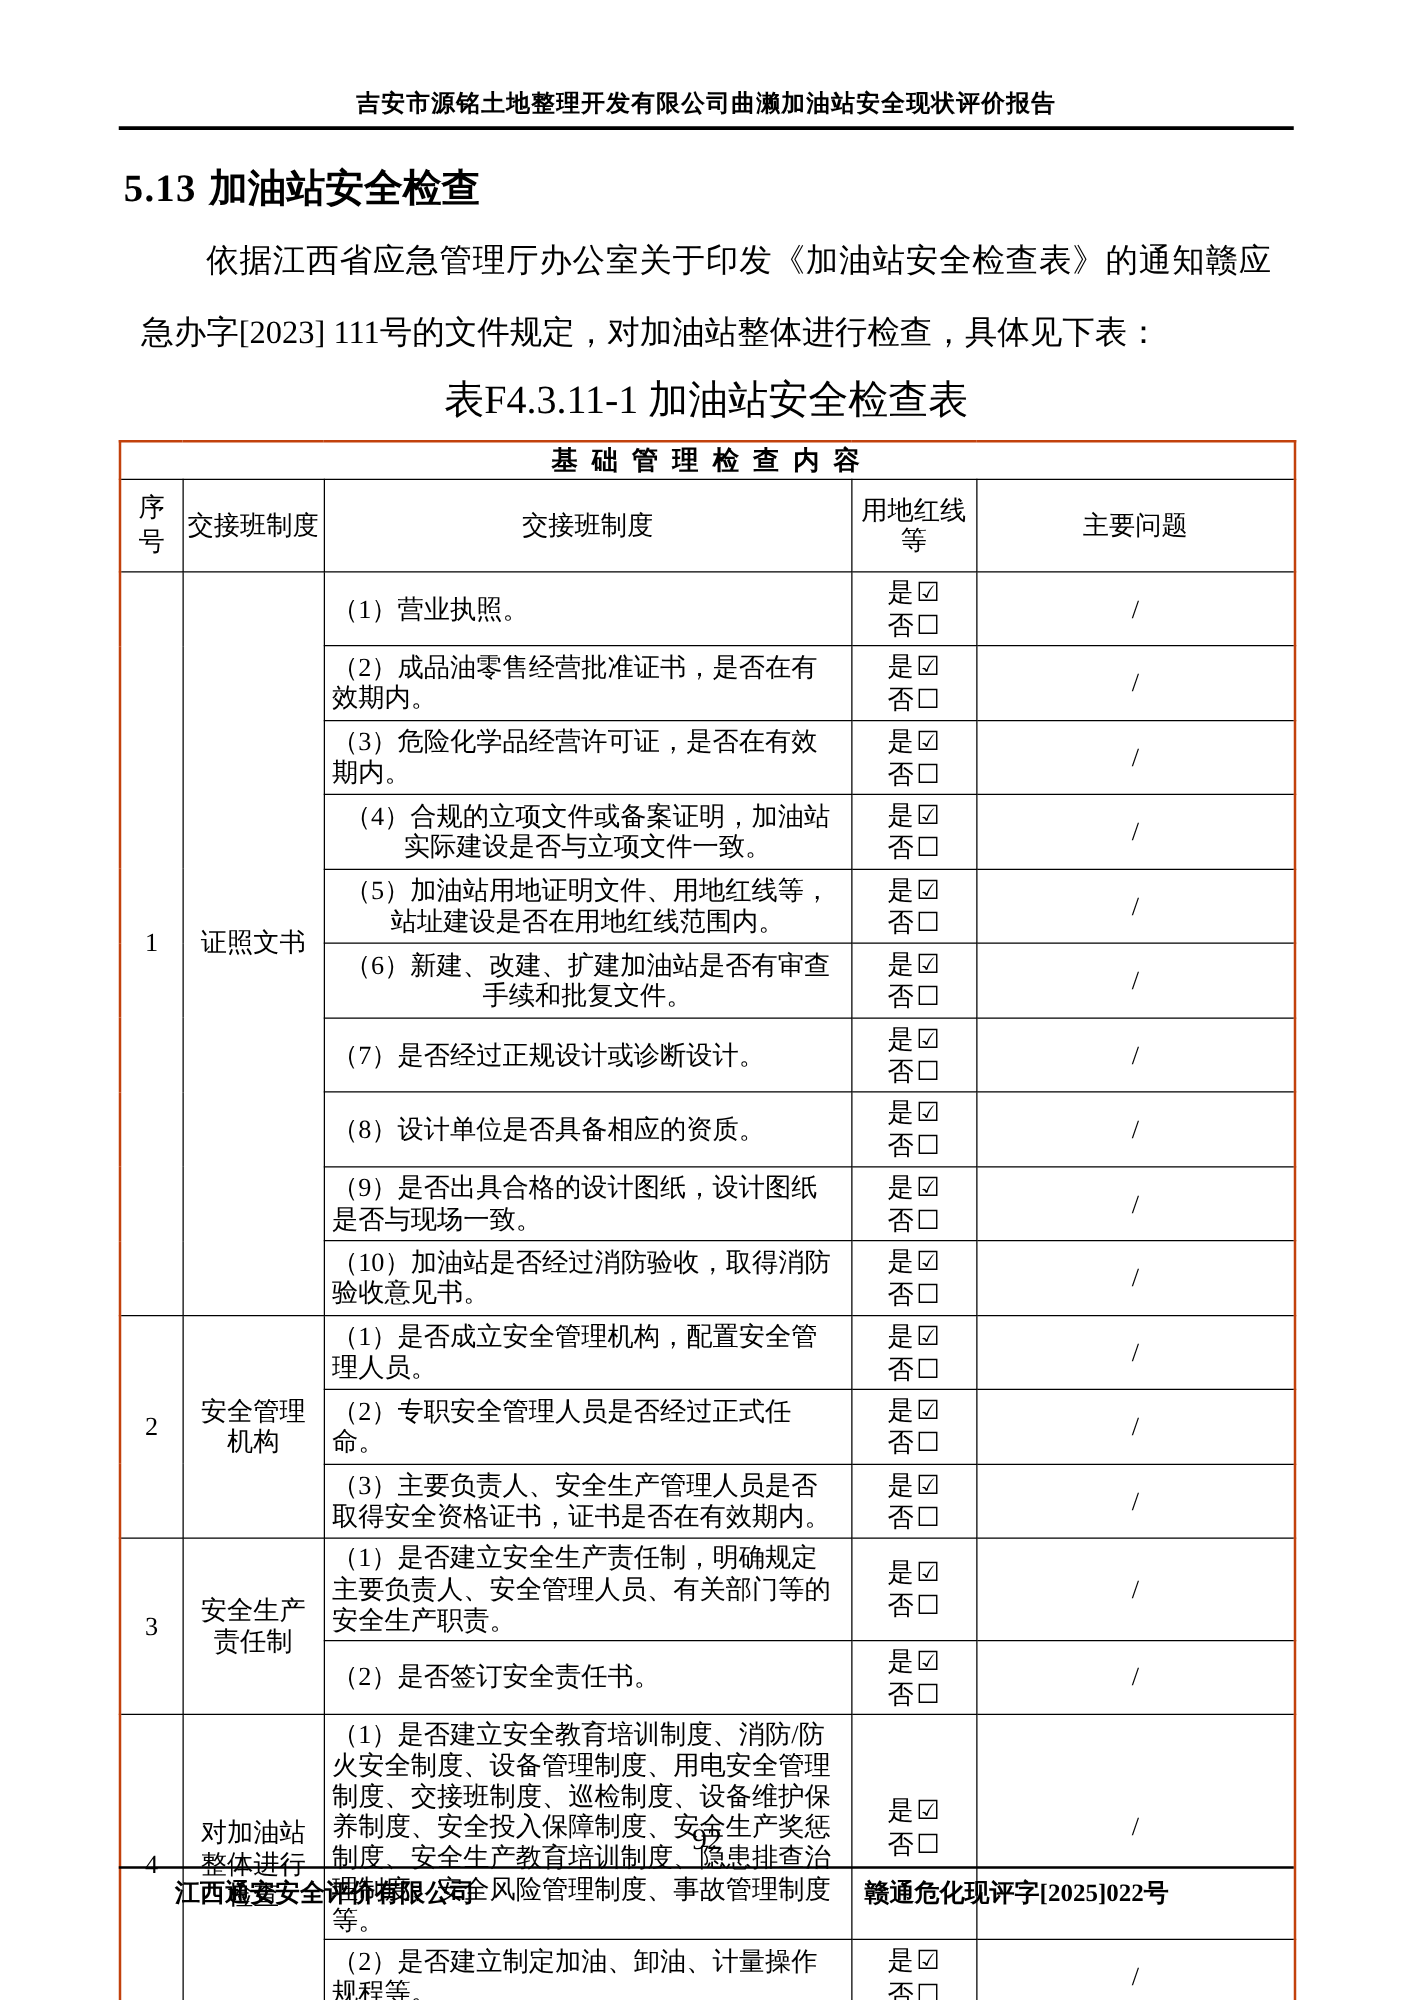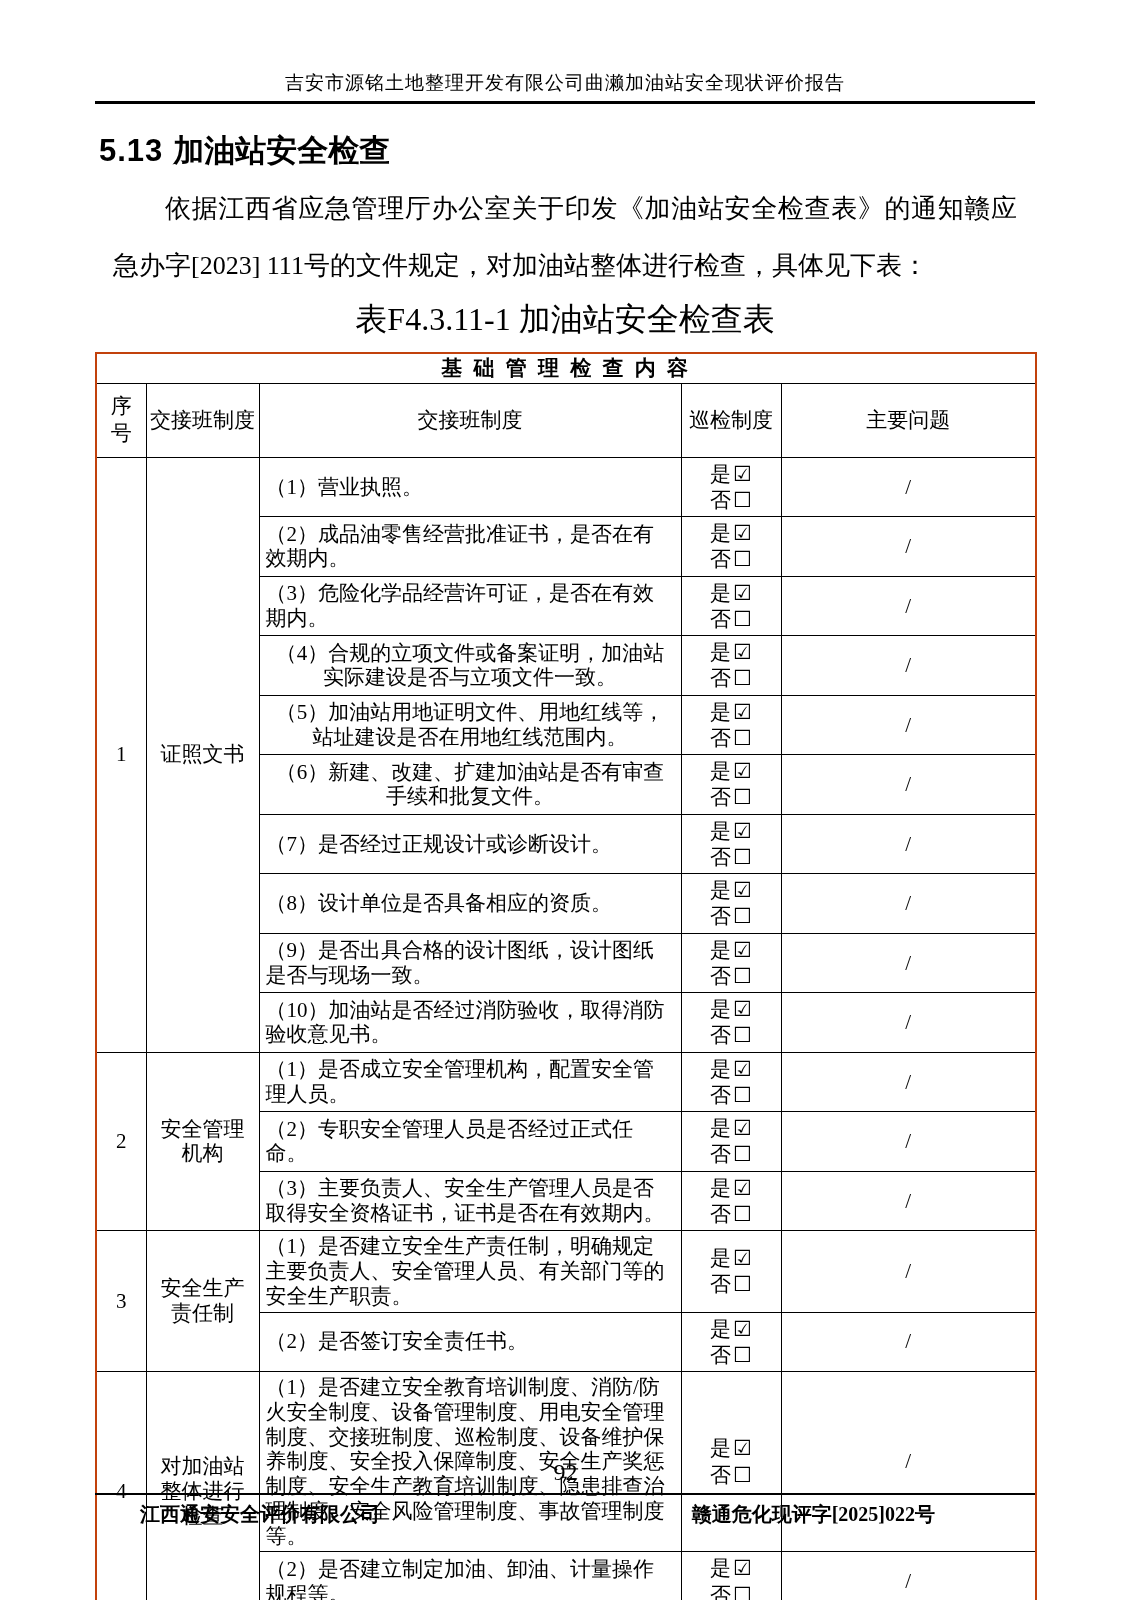--- a/index.html
+++ b/index.html
@@ -11,28 +11,28 @@
   }
   .page {
     position: relative;
     width: 1131px; height: 1600px;
     padding: 70px 96px 0 95px;
     overflow: hidden;
   }
   
   .doc-header { border-bottom: 3px solid #000; padding-bottom: 5px; }
   .doc-header-text {
-    text-align: center; font-size: 19px; font-weight: normal;
+    text-align: center; font-size: 19px; font-weight: bold;
     letter-spacing: 1px;
   }
   
   .section-heading {
     font-size: 31px; font-weight: bold;
     margin: 26px 0 0 4px; padding: 0;
-    font-family: Liberation Sans, sans-serif;
+    font-family: Liberation Serif, serif;
   }
   .section-heading .sec-num { margin-right: 10px; letter-spacing: 1px; }
   
   .intro {
     font-size: 26px; line-height: 2.2;
     text-indent: 2em; text-align: justify;
     margin: 8px 0 0 0; padding: 0 18px;
   }
   
   .table-caption {
@@ -103,21 +103,21 @@
     <thead>
       <tr>
         <th colspan="5" class="group-header">基 础 管 理 检 查 内 容</th>
       </tr>
       <tr>
         <th>
           <div class="wrap-2">序号</div>
         </th>
         <th>交接班制度</th>
         <th>交接班制度</th>
-        <th>巡检制度</th>
+        <th>用地红线等</th>
         <th>主要问题</th>
       </tr>
     </thead>
     <tbody>
         <tr>
           <td class="cell-no" rowspan="10">1</td>
           <td class="cell-item" rowspan="10">证照文书</td>
           <td class="cell-content">（1）营业执照。</td>
           <td class="cell-result">
             <div class="cb-line"><span>是</span><span class="cb-box">☑</span></div>

